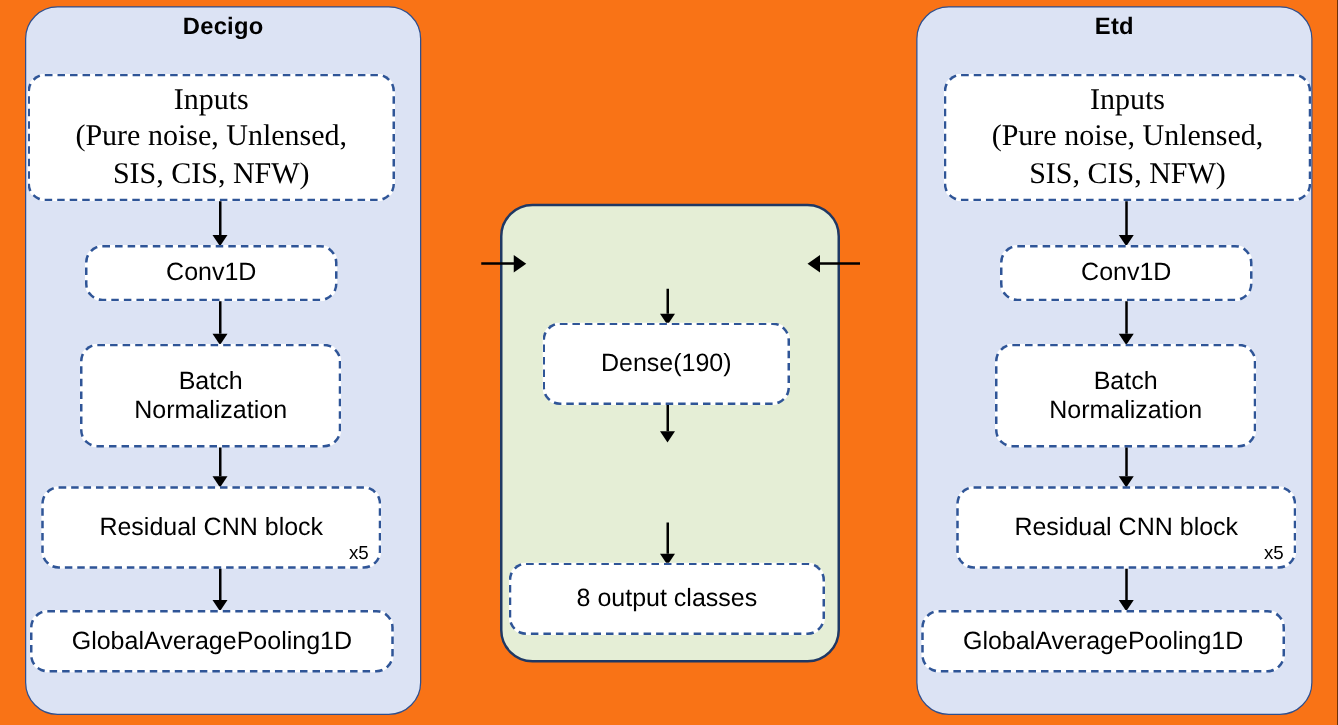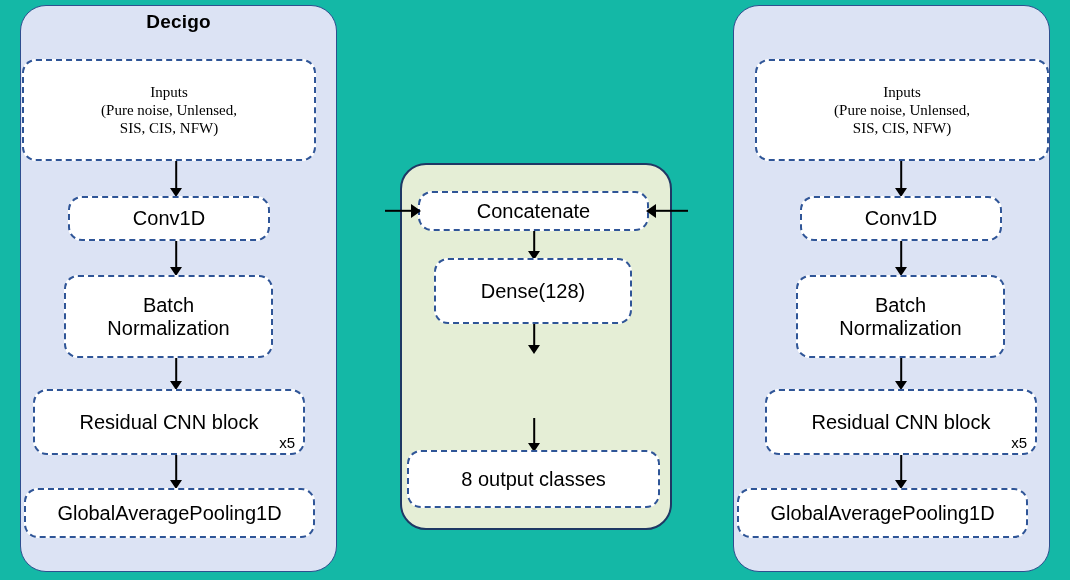--- a/index.html
+++ b/index.html
@@ -1,33 +1,33 @@
 <!DOCTYPE html>
 <html><head>
 <meta charset="utf-8">
 <style>
   html,body{margin:0;padding:0;background:#000;}
   #canvas{
-    position:relative;width:1070px;height:580px;background:#14b8a6;
+    position:relative;width:1070px;height:580px;background:#f97316;
     font-family:"Liberation Sans", sans-serif;overflow:hidden;
   }
   .panel{position:absolute;box-sizing:border-box;}
   .panel-blue{background:#dce3f4;border:1.5px solid #2e4f8f;border-radius:26px;}
   .panel-green{background:#e5eed6;border:2px solid #1f3864;border-radius:26px;}
   .panel-title{
     position:absolute;left:0;right:0;text-align:center;
     font-weight:bold;font-size:19px;color:#000;letter-spacing:.2px;
   }
   .node{
     position:absolute;box-sizing:border-box;background:#ffffff;
     border:2px dashed #2f5597;border-radius:14px;
     display:flex;align-items:center;justify-content:center;
     text-align:center;color:#000;font-size:20px;line-height:1.12;
   }
-  .node.serif{font-family:"Liberation Serif", serif;font-size:15px;line-height:1.22;}
+  .node.serif{font-family:"Liberation Serif", serif;font-size:24px;line-height:1.22;}
   .node .mult{
     position:absolute;right:8px;bottom:1px;font-size:15px;
     font-family:"Liberation Sans", sans-serif;
     margin-top:12px;
   }
   .arrow{position:absolute;}
   .arrow .shaft{position:absolute;background:#000;}
   .arrow .head{position:absolute;width:0;height:0;}
   .v-arrow .shaft{width:1.6px;left:50%;transform:translateX(-50%);top:0;}
   .v-arrow .head{
@@ -108,44 +108,39 @@
 
   <div class="node" style="left:24px;top:488px;width:291px;height:50px;">
     <span>
       <span class="lbl">GlobalAveragePooling1D</span>
     </span>
   </div>
 
   <div class="panel panel-green" style="left:400px;top:163px;width:272px;height:367px;">
   </div>
 
-  <div class="node" style="left:418px;top:191px;width:231px;height:40px;">
-    <span>
-      <span class="lbl">Concatenate</span>
-    </span>
-  </div>
 
   <div class="arrow h-arrow-right" style="left:385px;top:203px;width:36px;height:16px;">
     <span class="shaft" style="width:28px;"></span>
     <span class="head"></span>
   </div>
 
   <div class="arrow h-arrow-left" style="left:646px;top:203px;width:42px;height:16px;">
     <span class="shaft" style="width:33px;"></span>
     <span class="head"></span>
   </div>
 
   <div class="arrow v-arrow" style="left:527px;top:231px;width:14px;height:29px;">
     <span class="shaft" style="height:20px;"></span>
     <span class="head"></span>
   </div>
 
   <div class="node" style="left:434px;top:258px;width:198px;height:66px;">
     <span>
-      <span class="lbl">Dense(128)</span>
+      <span class="lbl">Dense(190)</span>
     </span>
   </div>
 
   <div class="arrow v-arrow" style="left:527px;top:324px;width:14px;height:30px;">
     <span class="shaft" style="height:21px;"></span>
     <span class="head"></span>
   </div>
 
 
   <div class="arrow v-arrow" style="left:527px;top:418px;width:14px;height:34px;">
@@ -154,20 +149,21 @@
   </div>
 
   <div class="node" style="left:407px;top:450px;width:253px;height:58px;">
     <span>
       <span class="lbl">8 output classes</span>
     </span>
   </div>
 
   <div class="panel panel-blue" style="left:733px;top:5px;width:317px;height:567px;">
   </div>
+  <div class="panel-title" style="left:733px;top:11px;width:317px;">Etd</div>
 
   <div class="node serif" style="left:755px;top:59px;width:294px;height:102px;">
     <span>
       <span class="lbl">Inputs</span>
       <span class="lbl">(Pure noise, Unlensed,</span>
       <span class="lbl">SIS, CIS, NFW)</span>
     </span>
   </div>
 
   <div class="arrow v-arrow" style="left:894px;top:161px;width:14px;height:36px;">

